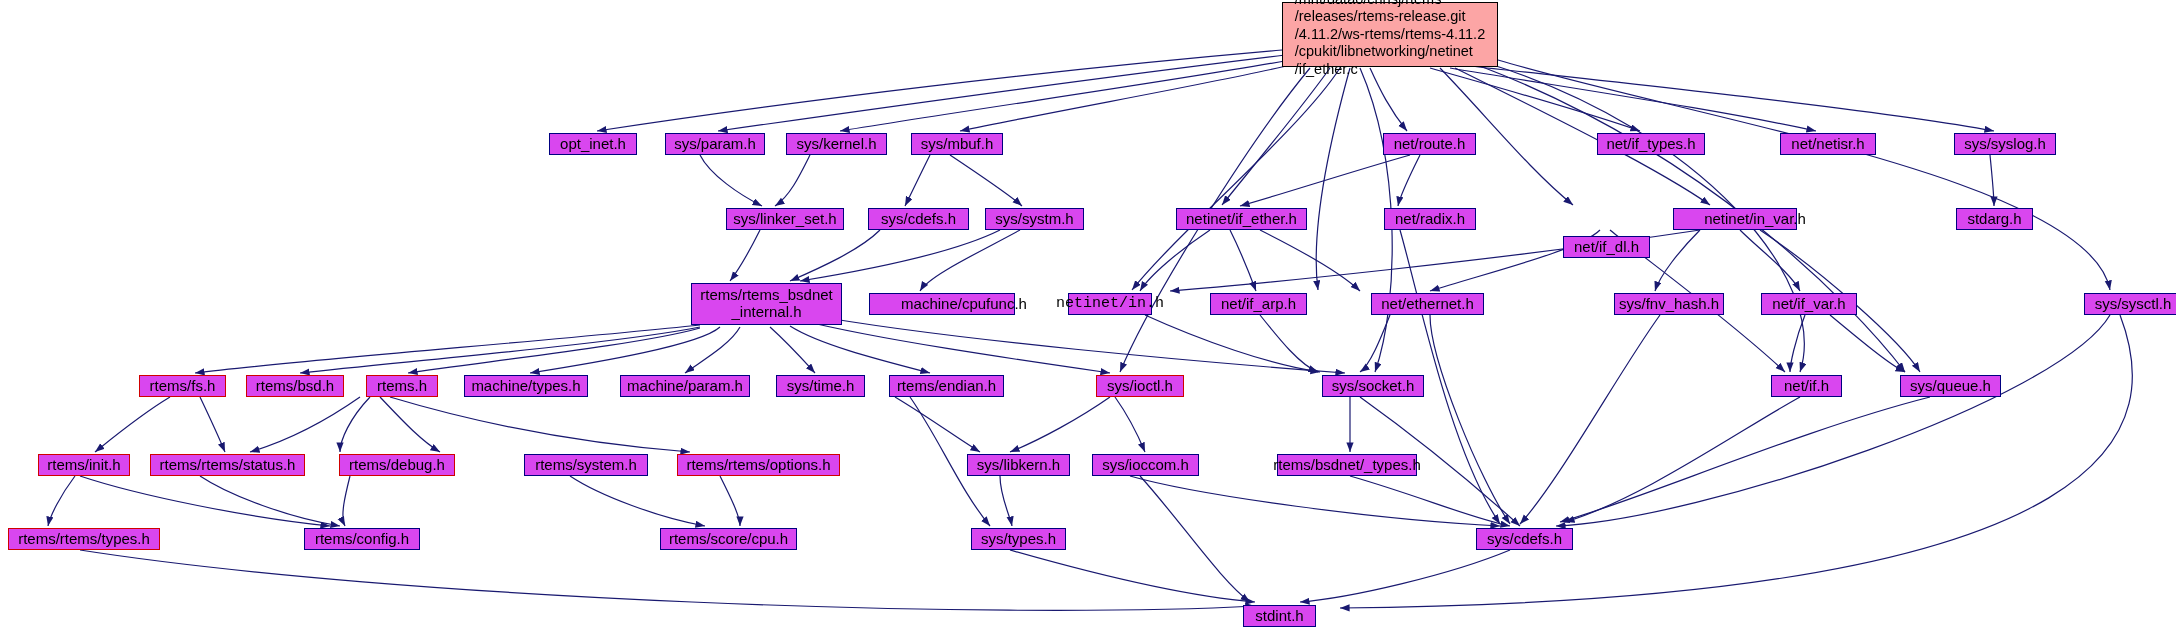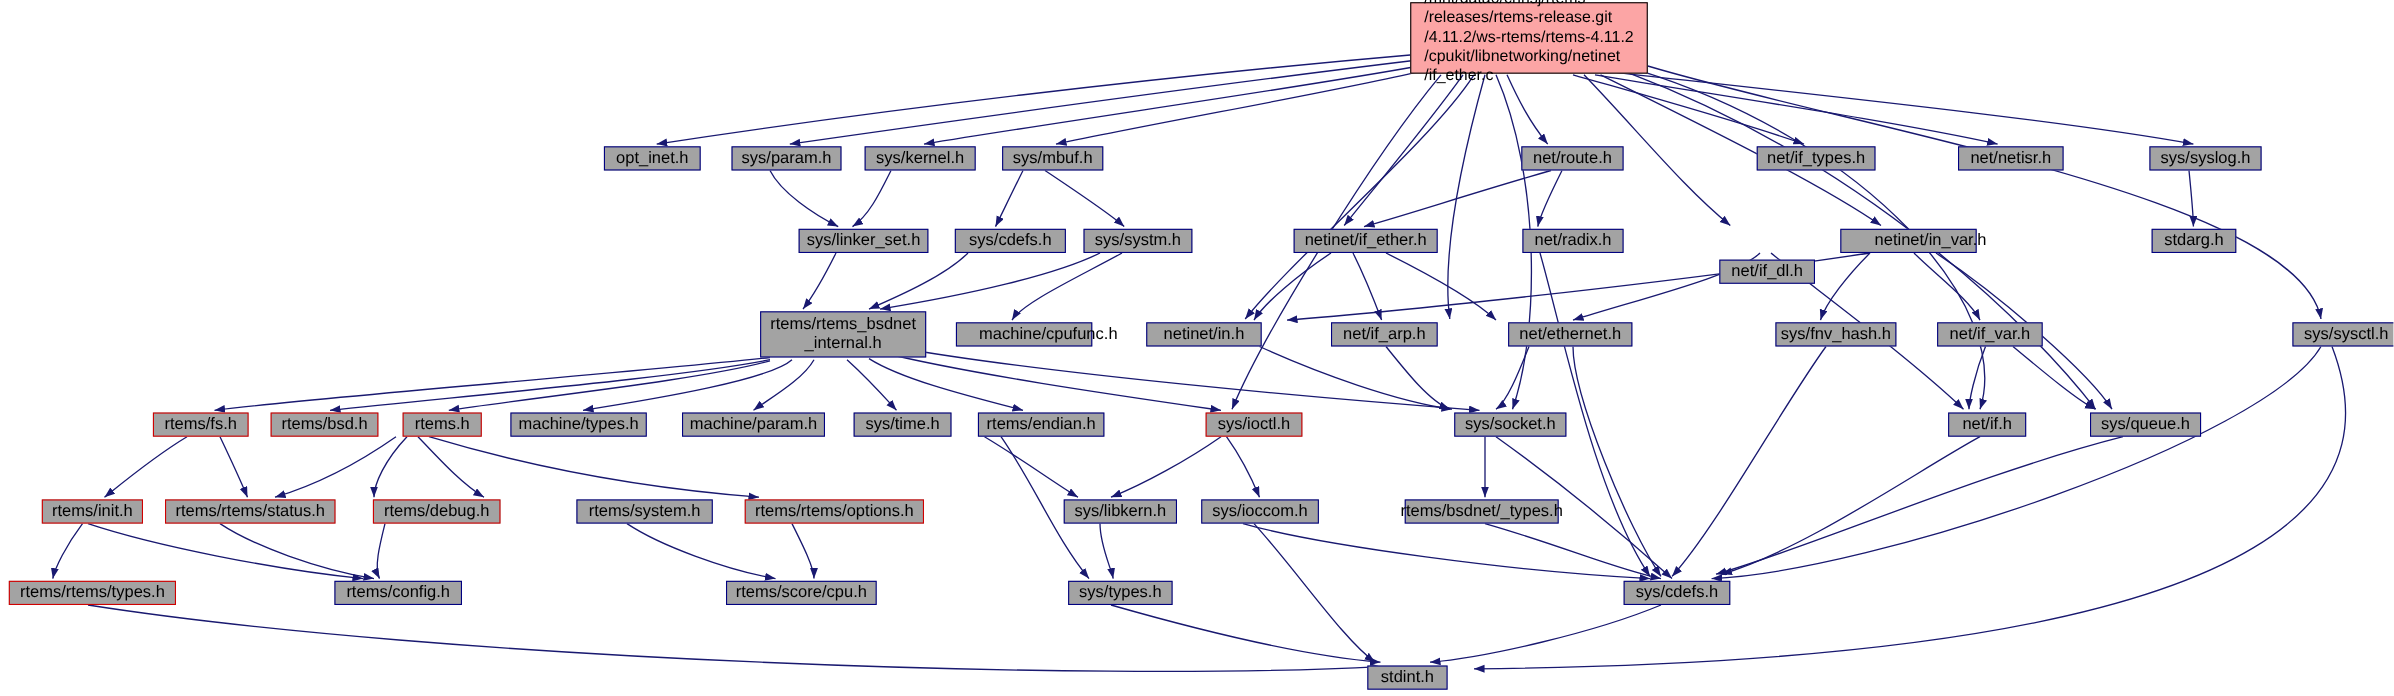--- a/index.html
+++ b/index.html
@@ -18,21 +18,21 @@
   #edges {
     position: absolute;
     left: 0; top: 0;
     width: 2176px;
     height: 633px;
   }
   .node {
     position: absolute;
     box-sizing: border-box;
     border: 1px solid #000080;
-    background: #a3a3a3;
+    background: #d946ef;
     color: #000000;
     font-size: 15px;
     line-height: 1.12;
     text-align: center;
     display: flex;
     align-items: center;
     justify-content: center;
     white-space: pre;
     z-index: 5;
   }
@@ -172,22 +172,22 @@
   <div class="node" style="left:868px; top:208px; width:101px; height:22px;">sys/cdefs.h</div>
   <div class="node" style="left:985px; top:208px; width:99px; height:22px;">sys/systm.h</div>
   <div class="node" style="left:1176px; top:208px; width:131px; height:22px;">netinet/if_ether.h</div>
   <div class="node" style="left:1384px; top:208px; width:92px; height:22px;">net/radix.h</div>
   <div class="node" style="left:1563px; top:208px; width:87px; height:22px;margin-top:28px;">net/if_dl.h</div>
   <div class="node" style="left:1673px; top:208px; width:124px; height:22px;padding-left:40px;">netinet/in_var.h</div>
   <div class="node" style="left:1956px; top:208px; width:77px; height:22px;">stdarg.h</div>
 
   <div class="node" style="left:691px; top:283px; width:151px; height:42px;">rtems/rtems_bsdnet
 _internal.h</div>
-  <div class="node" style="left:869px; top:293px; width:124px; height:22px;padding-left:44px;">machine/cpufunc.h</div>
-  <div class="node" style="left:1042px; top:293px; width:105px; height:22px;">netinet/in.h</div>
+  <div class="node" style="left:869px; top:293px; width:146px; height:22px;padding-left:44px;">machine/cpufunc.h</div>
+  <div class="node" style="left:1068px; top:293px; width:84px; height:22px;font-family:Liberation Mono, monospace;">netinet/in.h</div>
   <div class="node" style="left:1210px; top:293px; width:97px; height:22px;">net/if_arp.h</div>
   <div class="node" style="left:1371px; top:293px; width:113px; height:22px;">net/ethernet.h</div>
   <div class="node" style="left:1614px; top:293px; width:110px; height:22px;">sys/fnv_hash.h</div>
   <div class="node" style="left:1761px; top:293px; width:96px; height:22px;">net/if_var.h</div>
   <div class="node" style="left:2084px; top:293px; width:98px; height:22px;">sys/sysctl.h</div>
 
   <div class="node red" style="left:139px; top:375px; width:87px; height:22px;">rtems/fs.h</div>
   <div class="node red" style="left:246px; top:375px; width:98px; height:22px;">rtems/bsd.h</div>
   <div class="node red" style="left:366px; top:375px; width:72px; height:22px;">rtems.h</div>
   <div class="node" style="left:464px; top:375px; width:124px; height:22px;">machine/types.h</div>

